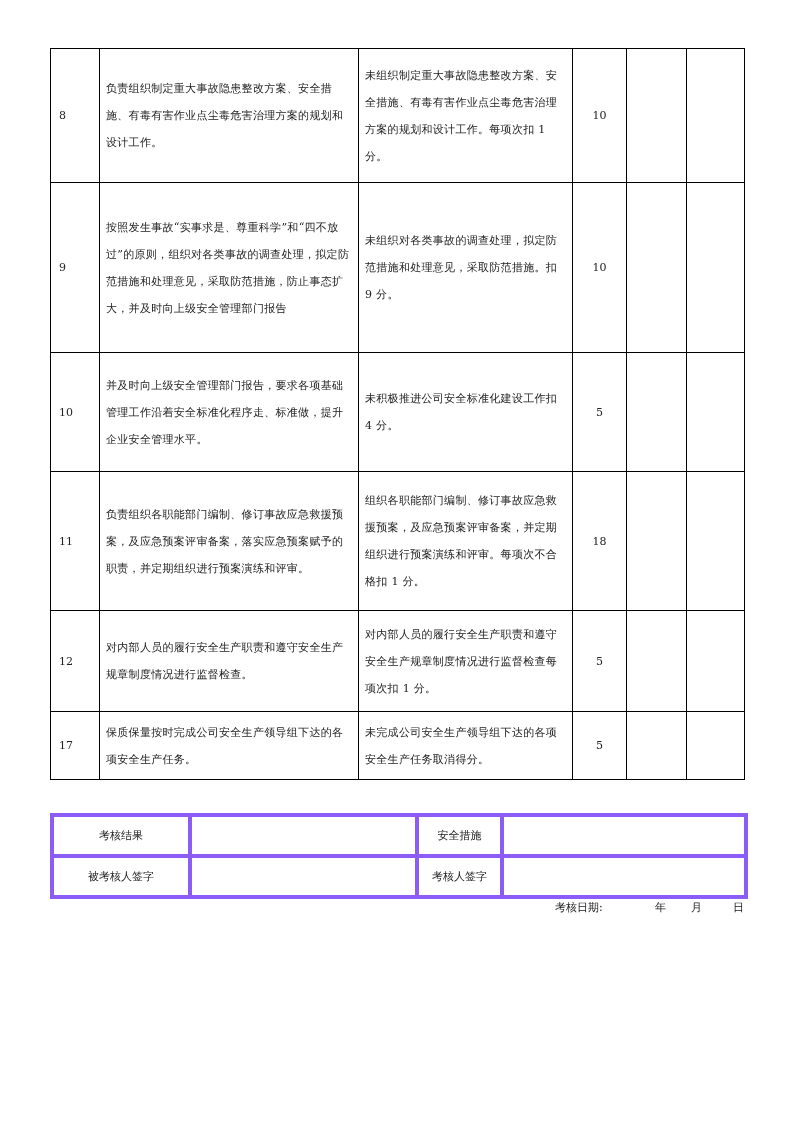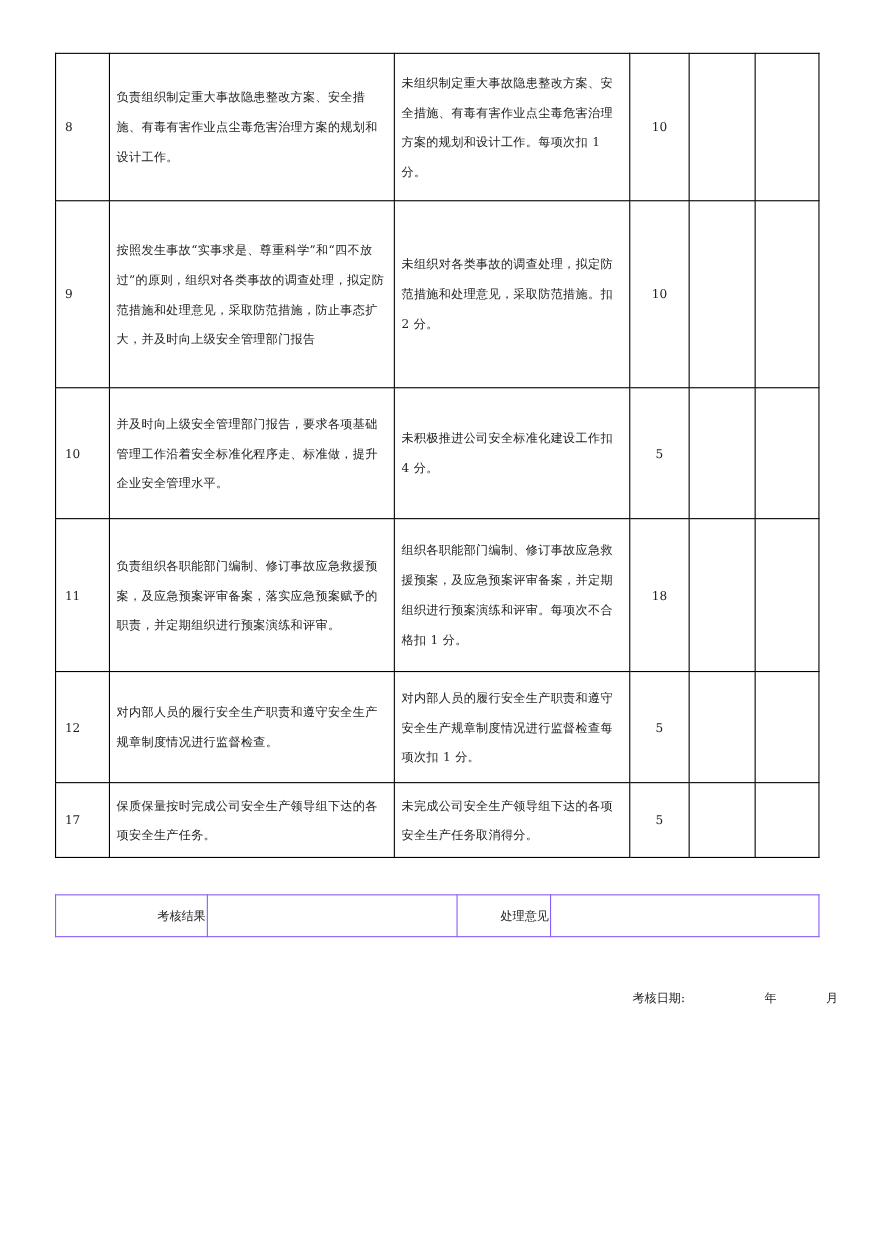--- a/index.html
+++ b/index.html
@@ -4,23 +4,23 @@
 <style>
   html, body { margin: 0; padding: 0; background: #ffffff; }
   body { width: 793px; height: 1122px; position: relative; overflow: hidden;
          font-family: "DejaVu Serif", "Liberation Serif", serif; color: #222; }
   .grid { position: absolute; left: 50px; top: 48px; width: 694px; border-collapse: collapse; table-layout: fixed; }
   .grid td { border: 1px solid #000; padding: 0; vertical-align: middle; font-size: 11px; line-height: 27px; }
   .num { padding-left: 8px !important; }
   .txt { padding: 4px 6px !important; letter-spacing: 0.3px; }
   .ctr { text-align: center; }
   .bottom { position: absolute; left: 50px; top: 813px; width: 694px; border-collapse: collapse; table-layout: fixed; }
-  .bottom td { border: 1px solid #8b5cf6; height: 35px; font-size: 11px; text-align: right; vertical-align: middle; }
+  .bottom td { border: 4px solid #8b5cf6; height: 35px; font-size: 11px; text-align: center; vertical-align: middle; }
   .date-line { position: absolute; top: 900px; left: 555px; font-size: 11px; white-space: nowrap; }
-  .date-line span { display: inline-block; margin-left: 20px; }
+  .date-line span { display: inline-block; }
 </style>
 </head>
 <body>
 
 <table class="grid">
   <colgroup>
     <col style="width:49px">
       <col style="width:259px">
       <col style="width:214px">
     <col style="width:54px">
@@ -32,21 +32,21 @@
     <td class="num">8</td>
     <td class="txt">负责组织制定重大事故隐患整改方案、安全措施、有毒有害作业点尘毒危害治理方案的规划和设计工作。</td>
     <td class="txt">未组织制定重大事故隐患整改方案、安全措施、有毒有害作业点尘毒危害治理方案的规划和设计工作。每项次扣 1 分。</td>
     <td class="ctr">10</td>
     <td></td>
     <td></td>
   </tr>
   <tr style="height:170px">
     <td class="num">9</td>
     <td class="txt">按照发生事故“实事求是、尊重科学”和“四不放过”的原则，组织对各类事故的调查处理，拟定防范措施和处理意见，采取防范措施，防止事态扩大，并及时向上级安全管理部门报告</td>
-    <td class="txt">未组织对各类事故的调查处理，拟定防范措施和处理意见，采取防范措施。扣 2 分。</td>
+    <td class="txt">未组织对各类事故的调查处理，拟定防范措施和处理意见，采取防范措施。扣 9 分。</td>
     <td class="ctr">10</td>
     <td></td>
     <td></td>
   </tr>
   <tr style="height:119px">
     <td class="num">10</td>
     <td class="txt">并及时向上级安全管理部门报告，要求各项基础管理工作沿着安全标准化程序走、标准做，提升企业安全管理水平。</td>
     <td class="txt">未积极推进公司安全标准化建设工作扣 4 分。</td>
     <td class="ctr">5</td>
     <td></td>
@@ -83,21 +83,27 @@
   <colgroup>
     <col style="width:138px">
       <col style="width:227px">
       <col style="width:85px">
       <col style="width:244px">
   </colgroup>
   <tbody>
       <tr>
     <td>考核结果</td>
     <td></td>
-    <td>处理意见</td>
+    <td>安全措施</td>
+    <td></td>
+  </tr>
+  <tr>
+    <td>被考核人签字</td>
+    <td></td>
+    <td>考核人签字</td>
     <td></td>
   </tr>
 </tbody>
   </table>
 
 <div class="date-line">
   <span style="width:100px">考核日期:</span><span style="width:36px">年</span><span style="width:42px">月</span><span>日</span>
 </div>
 
 </body></html>

